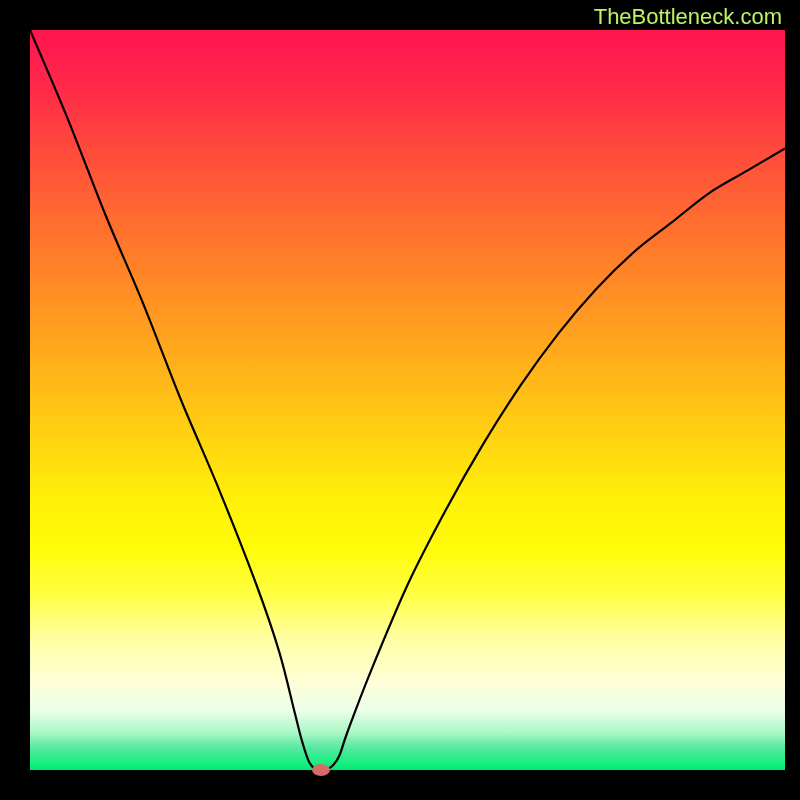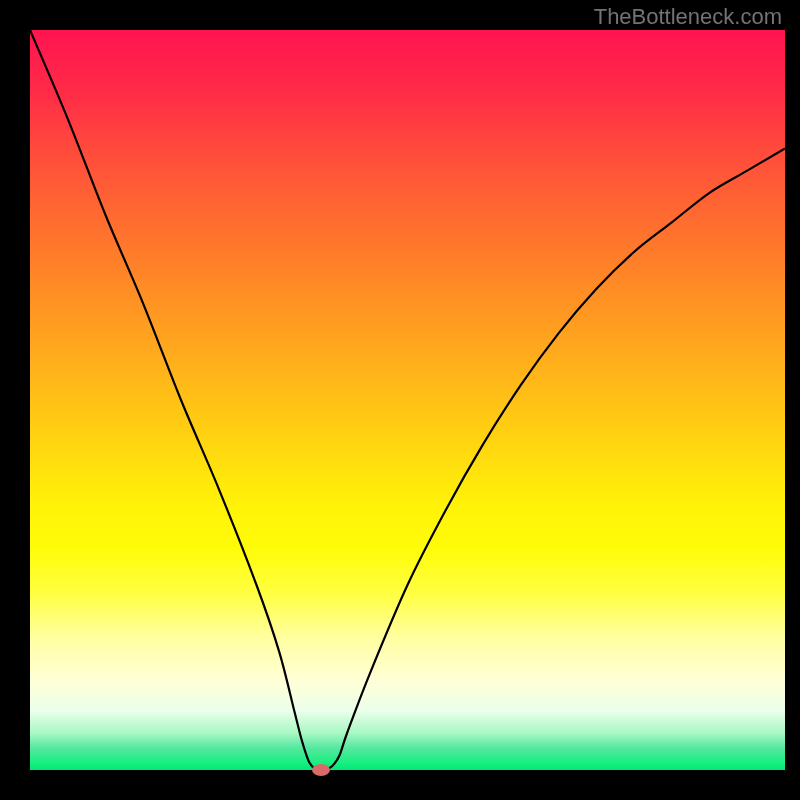--- a/index.html
+++ b/index.html
@@ -7,21 +7,21 @@
     width: 800px;
     height: 800px;
     background: #000;
     position: relative;
     font-family: Arial, sans-serif;
   }
   .watermark {
     position: absolute;
     top: 4px;
     right: 18px;
-    color: #737373;
+    color: #bef264;
     font-size: 22px;
     font-weight: normal;
     z-index: 10;
   }
   .plot-area {
     position: absolute;
     left: 30px;
     top: 30px;
     width: 755px;
     height: 740px;

